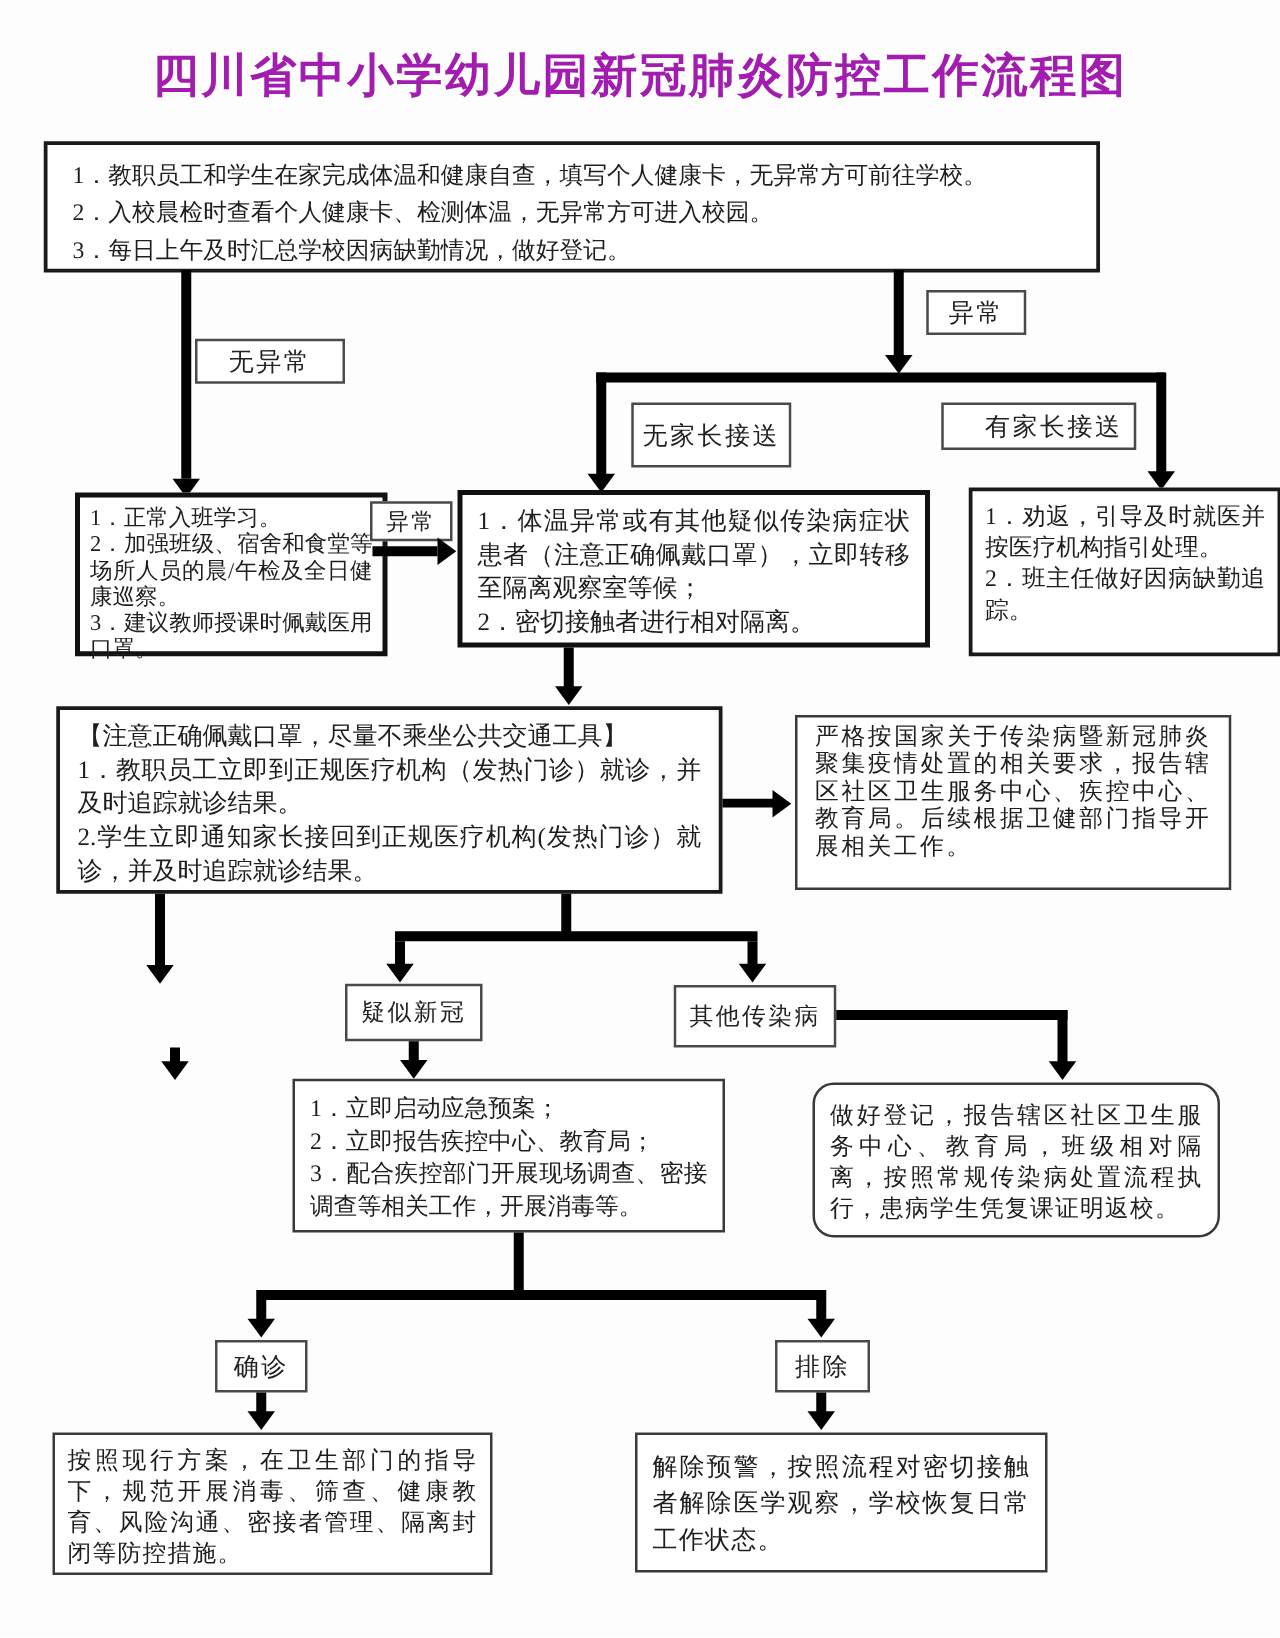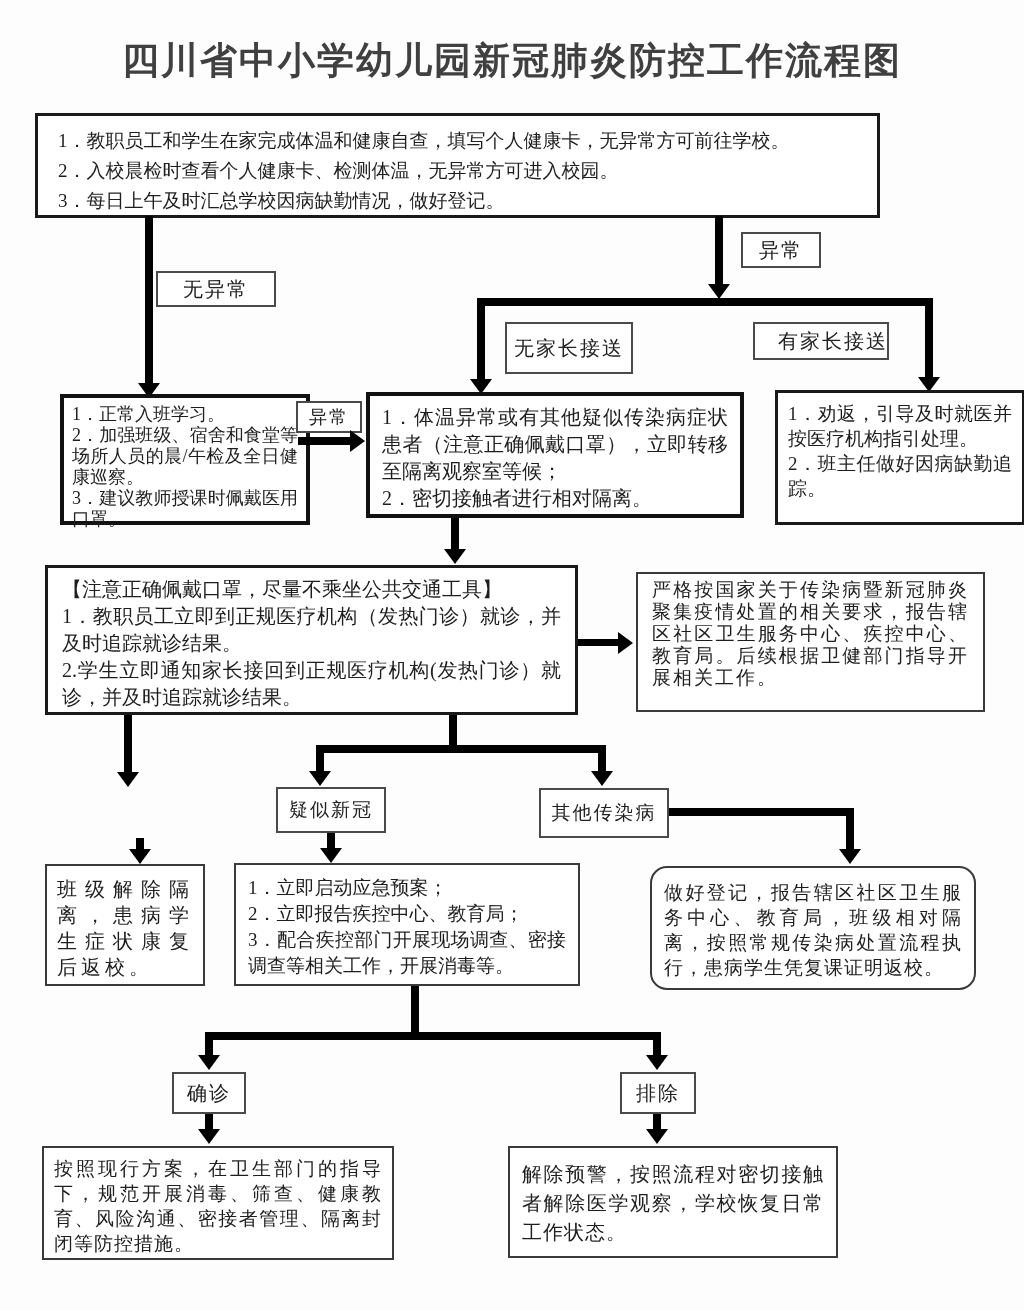--- a/index.html
+++ b/index.html
@@ -7,21 +7,21 @@
     position:relative;
     width:1024px;height:1310px;
     background:#fdfdfd;
     font-family:"Liberation Serif","DejaVu Serif",serif;
     color:#1e1e1e;
     overflow:hidden;
   }
   .title{
     position:absolute;left:0;top:36px;width:1024px;
     text-align:center;font-size:37px;font-weight:bold;
-    letter-spacing:2px;color:#404040;
+    letter-spacing:2px;color:#a21caf;
   }
   .fbox{
     position:absolute;background:#fff;
     box-sizing:border-box;border:2px solid #2a2a2a;
     white-space:pre-line;text-align:justify;
   }
   .b-thick{border-width:4px;border-color:#111;}
   .b-med{border-width:3px;border-color:#1a1a1a;}
   .b-thin{border-width:2px;border-color:#3a3a3a;}
   .lbl{
@@ -65,21 +65,21 @@
   <div class="vline" style="left:715px;top:216px;height:70px;"></div>
   <div class="ah-down" style="left:708px;top:284px;"></div>
   <div class="lbl" style="left:741px;top:232px;width:80px;height:36px;">异常</div>
 
   <div class="hline" style="left:477px;top:298px;width:455px;"></div>
   <div class="vline" style="left:477px;top:298px;height:82px;"></div>
   <div class="ah-down" style="left:470px;top:379px;"></div>
   <div class="lbl" style="left:505px;top:322px;width:128px;height:52px;">无家长接送</div>
   <div class="vline" style="left:925px;top:298px;height:80px;"></div>
   <div class="ah-down" style="left:918px;top:377px;"></div>
-  <div class="lbl" style="left:753px;top:322px;width:136px;height:38px;padding-left:24px;">有家长接送</div>
+  <div class="lbl" style="left:753px;top:322px;width:156px;height:38px;padding-left:24px;">有家长接送</div>
 
   <div class="fbox b-thick" style="left:60px;top:394px;width:250px;height:131px;padding:6px 8px 0;font-size:18px;line-height:21px;">1．正常入班学习。
 2．加强班级、宿舍和食堂等场所人员的晨/午检及全日健康巡察。
 3．建议教师授课时佩戴医用口罩。</div>
 
   <div class="lbl" style="left:296px;top:401px;width:66px;height:32px;font-size:18px;">异常</div>
   <div class="hline" style="left:298px;top:437px;width:52px;"></div>
   <div class="ah-right" style="left:350px;top:430px;"></div>
 
   <div class="fbox b-thick" style="left:366px;top:392px;width:378px;height:126px;padding:8px 12px 0;font-size:20px;line-height:27px;">1．体温异常或有其他疑似传染病症状患者（注意正确佩戴口罩），立即转移至隔离观察室等候；
@@ -113,21 +113,20 @@
 
   <div class="hline" style="left:669px;top:808px;width:185px;"></div>
   <div class="vline" style="left:846px;top:808px;height:43px;"></div>
   <div class="ah-down" style="left:839px;top:849px;"></div>
 
   <div class="vline" style="left:136px;top:838px;height:13px;"></div>
   <div class="ah-down" style="left:129px;top:849px;"></div>
   <div class="vline" style="left:327px;top:833px;height:17px;"></div>
   <div class="ah-down" style="left:320px;top:848px;"></div>
 
-  <div class="fbox b-thin" style="left:45px;top:864px;width:160px;height:122px;padding:10px 10px 0;font-size:20px;line-height:26px;letter-spacing:4px;">班级解除隔离，患病学生症状康复后返校。</div>
 
   <div class="fbox b-thin" style="left:234px;top:863px;width:346px;height:123px;padding:10px 12px 0;font-size:19px;line-height:26px;">1．立即启动应急预案；
 2．立即报告疾控中心、教育局；
 3．配合疾控部门开展现场调查、密接调查等相关工作，开展消毒等。</div>
 
   <div class="fbox b-thin" style="left:650px;top:866px;width:326px;height:124px;padding:12px 12px 0;font-size:19px;line-height:25px;letter-spacing:1px;border-radius:17px;">做好登记，报告辖区社区卫生服务中心、教育局，班级相对隔离，按照常规传染病处置流程执行，患病学生凭复课证明返校。</div>
 
   <div class="vline" style="left:411px;top:986px;height:46px;"></div>
   <div class="hline" style="left:205px;top:1032px;width:456px;"></div>
   <div class="vline" style="left:205px;top:1040px;height:18px;"></div>

